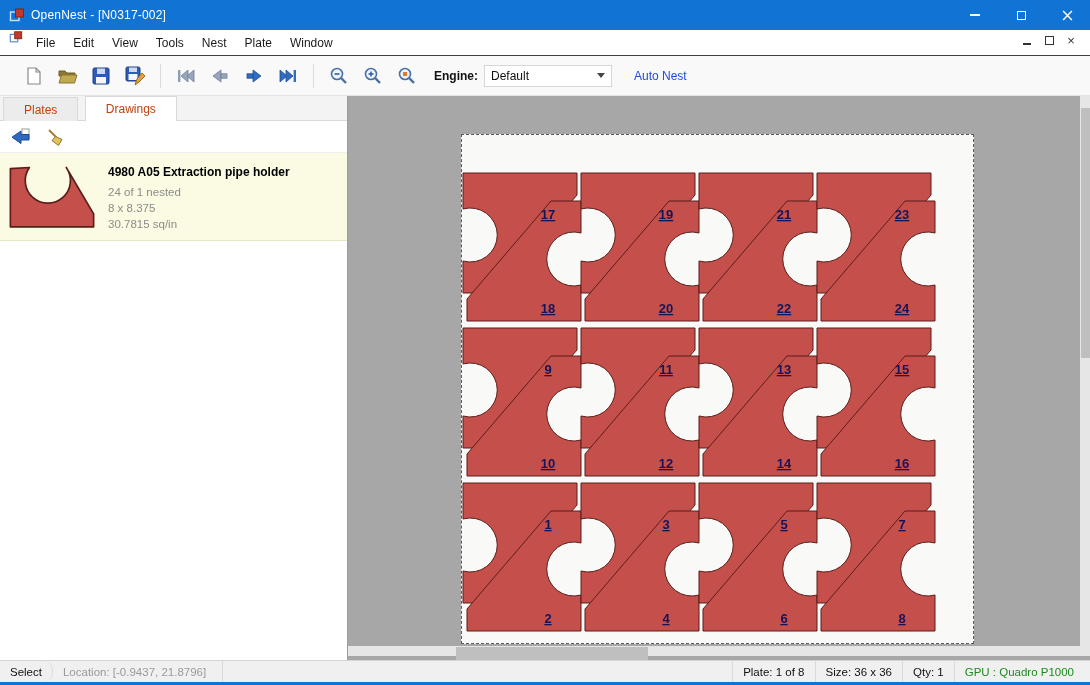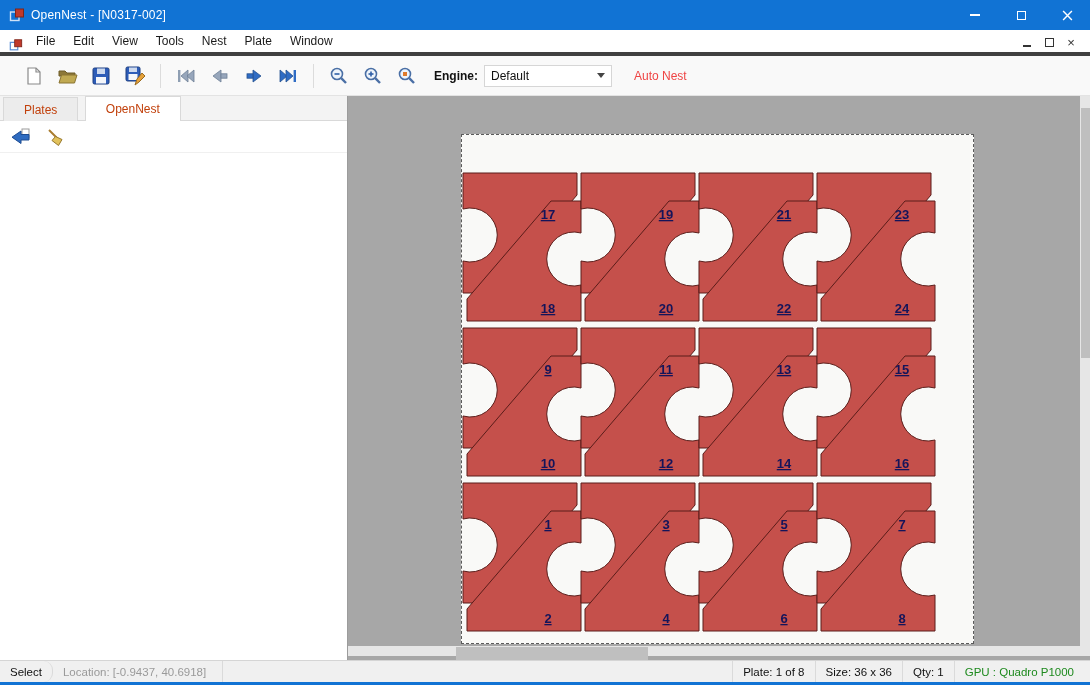--- a/index.html
+++ b/index.html
@@ -12,42 +12,42 @@
               display:flex; align-items:center; color:#fff; }
   .titlebar .appicon { margin:0 6px 0 9px; width:16px; height:16px; }
   .titlebar .title { font-size:12px; letter-spacing:.2px; }
   .caption-btns { margin-left:auto; display:flex; height:100%; }
   .cap-btn { width:46px; height:100%; display:flex; align-items:center; justify-content:center; }
   .glyph-min { width:10px; height:1.5px; background:#fff; }
   .glyph-max { width:9px; height:9px; border:1.2px solid #fff; }
 
   
   .menubar { position:absolute; left:0; top:30px; width:100%; height:26px; background:#fff;
-             display:flex; align-items:flex-end; border-bottom:4px solid #404040; }
+             display:flex; align-items:flex-start; border-bottom:1px solid #404040; }
   .menubar .mdiicon { margin:0 4px 0 9px; width:14px; height:14px; }
   .menu-item { font-size:12px; color:#1a1a1a; padding:0 9px; height:100%; display:flex; align-items:center; }
   .mdi-btns { margin-left:auto; display:flex; align-items:center; margin-right:8px; }
   .mdi-btn { width:22px; height:20px; display:flex; align-items:center; justify-content:center; color:#333; }
   .mdi-min { width:8px; height:1.5px; background:#333; margin-top:8px; }
   .mdi-restore { position:relative; width:9px; height:9px; }
   .mdi-restore::before { content:""; position:absolute; right:0; top:0; width:7px; height:7px; border:1px solid #333; }
   .mdi-restore::after  { content:""; position:absolute; left:0; bottom:0; width:7px; height:7px; border:1px solid #333; background:#fff; }
   .mdi-close { font-size:13px; line-height:1; color:#333; }
 
   
   .toolbar { position:absolute; left:0; top:56px; width:100%; height:40px; background:#f9f9f9;
              display:flex; align-items:center; border-bottom:1px solid #e3e3e3; padding-left:16px; }
   .tb-btn { width:34px; height:32px; display:flex; align-items:center; justify-content:center; border-radius:3px; }
   .tb-sep { width:1px; height:24px; background:#dcdcdc; margin:0 8px; }
   .engine-label { font-size:12px; font-weight:bold; color:#111; margin:0 6px 0 10px; }
   .engine-combo { width:128px; height:22px; background:#fff; border:1px solid #d6d6d6; display:flex;
                   align-items:center; font-size:12px; padding:0 6px; color:#111; }
   .engine-combo .caret { margin-left:auto; width:0; height:0; border-left:4px solid transparent;
                   border-right:4px solid transparent; border-top:5px solid #444; }
-  .autonest { font-size:12px; color:#ef4444; margin-left:22px; }
+  .autonest { font-size:12px; color:#1d4ed8; margin-left:22px; }
 
   
   .main { position:absolute; left:0; top:96px; width:100%; height:564px; display:flex; }
 
   
   .sidepanel { position:relative; width:348px; height:100%; background:#fff; border-right:1px solid #9c9c9c; }
   .tabstrip { height:25px; background:#f3f3f3; border-bottom:1px solid #d9d9d9; padding-left:2px; }
   .tab { display:inline-block; height:24px; line-height:24px; padding:0 20px; font-size:12px; color:#c2410c;
          background:#ececec; border:1px solid #d9d9d9; border-bottom:none; margin:1px 1px 0 1px; vertical-align:bottom; }
   .tab.active { background:#fff; height:25px; position:relative; z-index:2; margin-top:0; }
@@ -219,37 +219,48 @@
       <span class="caret"></span>
     </div>
     <span class="autonest">Auto Nest</span>
   </div>
 
   <div class="main">
 
     <div class="sidepanel">
       <div class="tabstrip">
         <span class="tab">Plates</span>
-        <span class="tab active">OpenNest</span>
+        <span class="tab active">Drawings</span>
       </div>
       <div class="subtoolbar">
         <div class="sp-btn">
           <svg width="22" height="20" viewBox="0 0 22 20">
             <rect x="13" y="2" width="7" height="9" fill="#fff" stroke="#9a9a9a"></rect>
             <polygon points="12,4 12,7.5 20,7.5 20,13 12,13 12,16.5 3,10.2" fill="#2e6bc0" stroke="#1d4c92" stroke-width="1"></polygon>
           </svg>
         </div>
         <div class="sp-btn">
           <svg width="20" height="20" viewBox="0 0 20 20">
             <line x1="3" y1="3" x2="10.5" y2="10.5" stroke="#a97c2f" stroke-width="2"></line>
             <polygon points="9.5,9.5 16,12.5 12.5,18.5 6,13.5" fill="#e2c25c" stroke="#97782c" stroke-width="1"></polygon>
           </svg>
         </div>
       </div>
 
+      <div class="drawing-item">
+        <svg class="thumb" viewBox="0 0 74 58">
+          <path d="M2,6 L18,5 A19 19 0 1 0 49,5 L72,44 L72,55 L2,55 Z" fill="#c5504b" stroke="#5a1d1a" stroke-width="1.4" stroke-linejoin="round"></path>
+        </svg>
+        <div class="drawing-text">
+          <div class="drawing-title">4980 A05 Extraction pipe holder</div>
+          <div class="drawing-line">24 of 1 nested</div>
+          <div class="drawing-line">8 x 8.375</div>
+          <div class="drawing-line">30.7815 sq/in</div>
+        </div>
+      </div>
     </div>
 
     <div class="canvas">
       <div class="plate">
         <svg id="nest-svg" width="511" height="508" viewBox="0 0 511 508">
             <g transform="translate(1,38)">
               <path d="M0,0 H114 V22 L30,120 H0 V88 A27 27 0 1 0 0,36 Z" class="part"></path>
               <path d="M0,0 H114 V22 L30,120 H0 V88 A27 27 0 1 0 0,36 Z" class="part" transform="translate(4,28) rotate(180,57,60)"></path>
               <text x="85" y="46" class="part-num" text-anchor="middle">17</text>
               <text x="85" y="140" class="part-num" text-anchor="middle">18</text>
@@ -327,20 +338,20 @@
         </div>
       <div class="vscroll">
           <div class="thumb"></div>
         </div>
       <div class="scroll-corner"></div>
     </div>
   </div>
 
   <div class="statusbar">
     <div class="sb-cell sb-mode">Select</div>
-    <div class="sb-cell sb-loc">Location: [-0.9437, 40.6918]</div>
+    <div class="sb-cell sb-loc">Location: [-0.9437, 21.8796]</div>
     <div class="sb-spacer"></div>
     <div class="sb-cell sb-right">Plate: 1 of 8</div>
     <div class="sb-cell sb-right">Size: 36 x 36</div>
     <div class="sb-cell sb-right">Qty: 1</div>
     <div class="sb-cell sb-right sb-gpu">GPU : Quadro P1000</div>
   </div>
 </div>
 
 </body></html>

